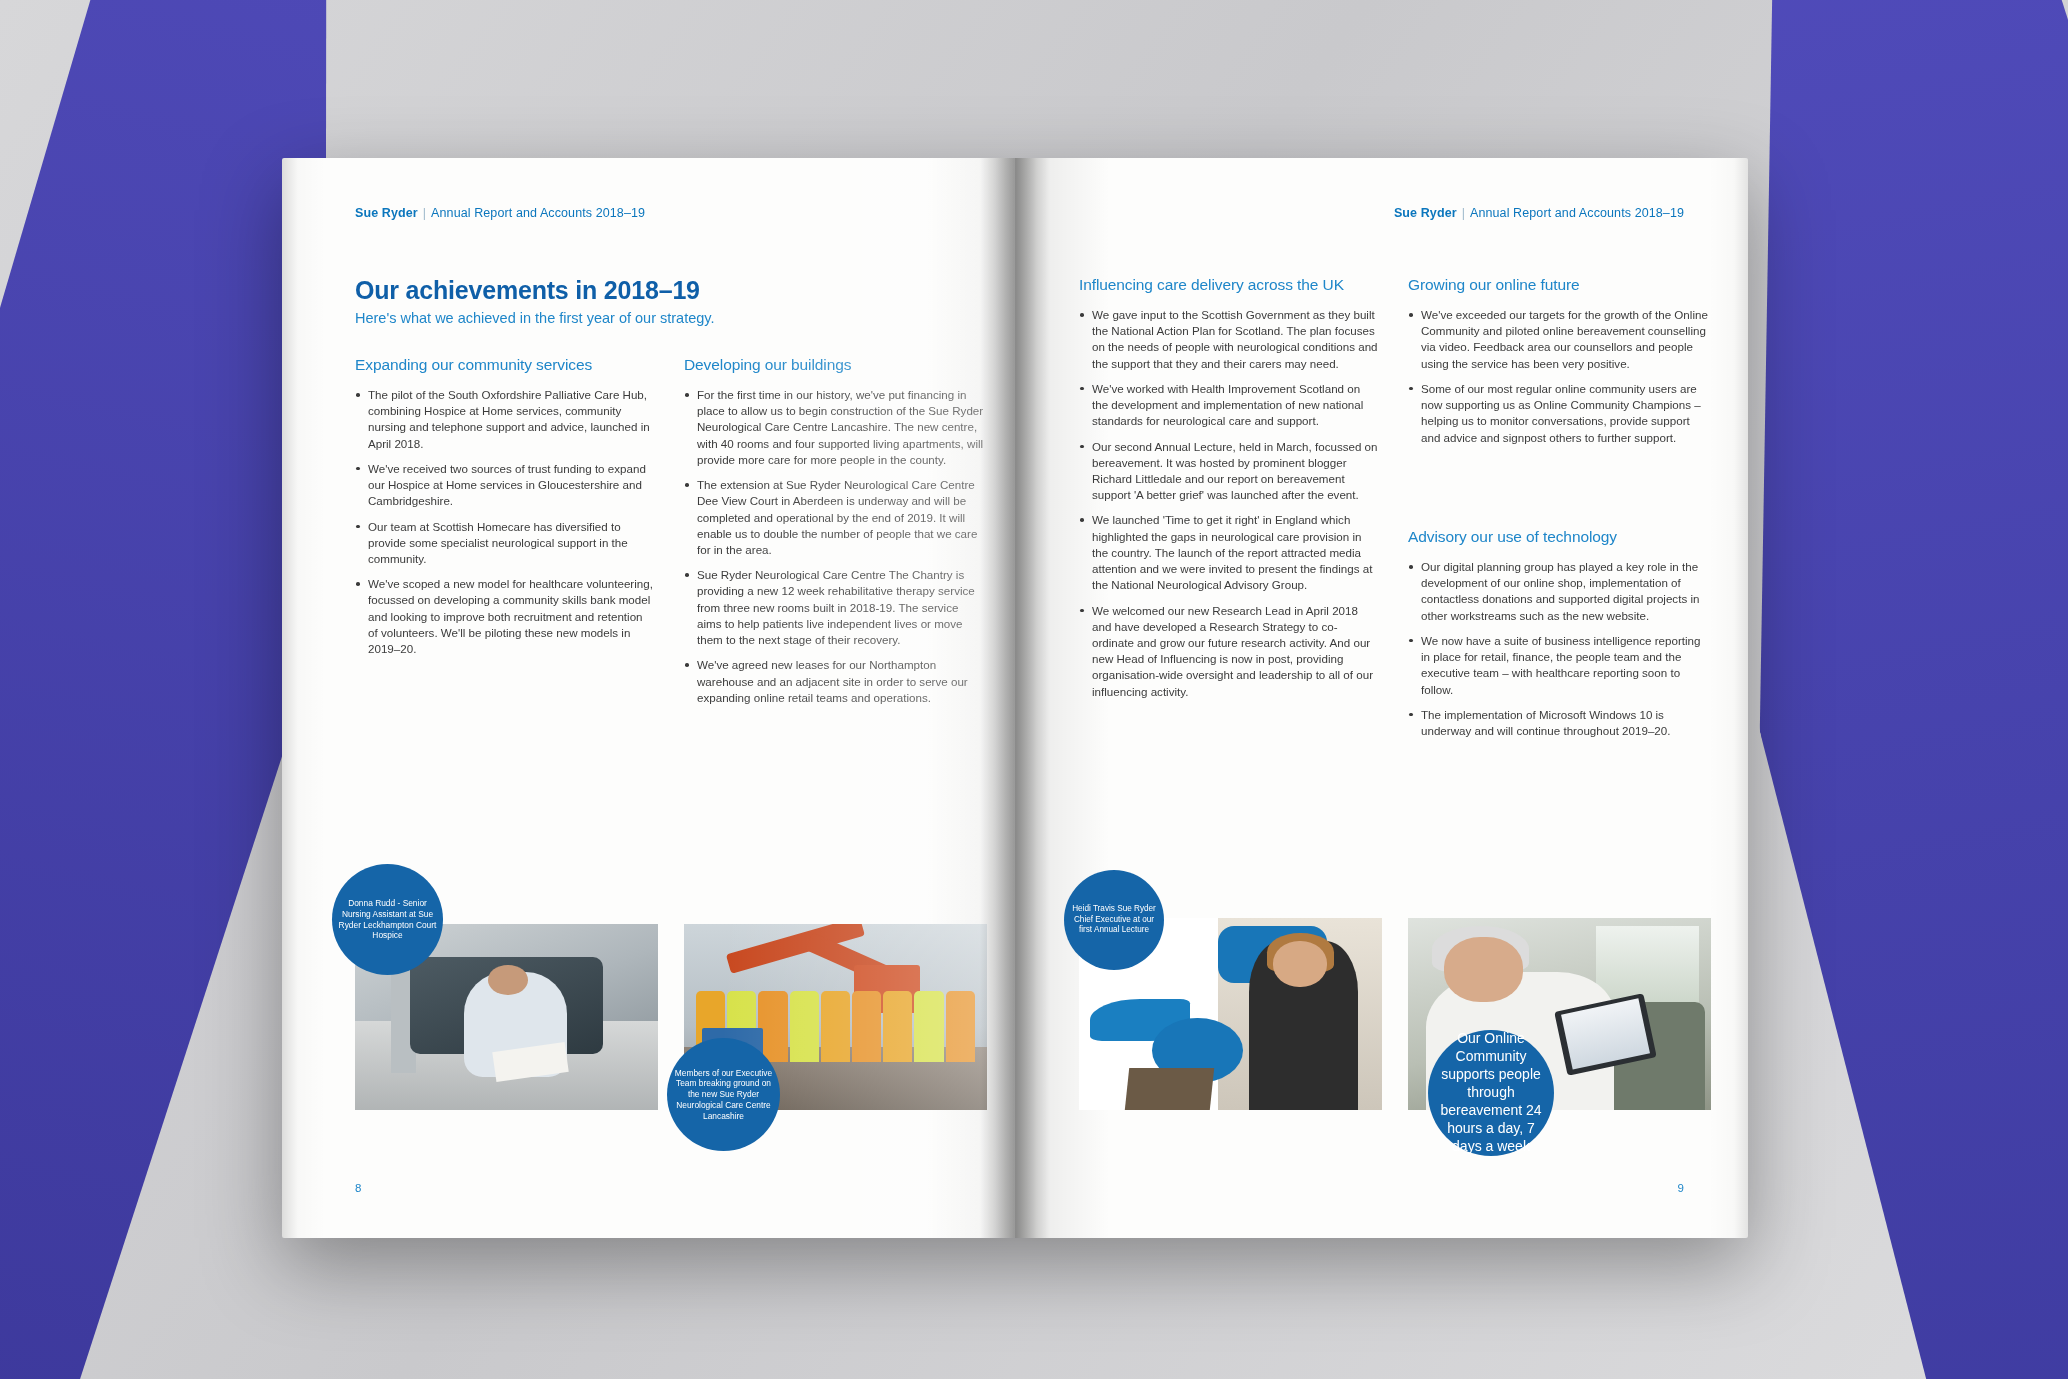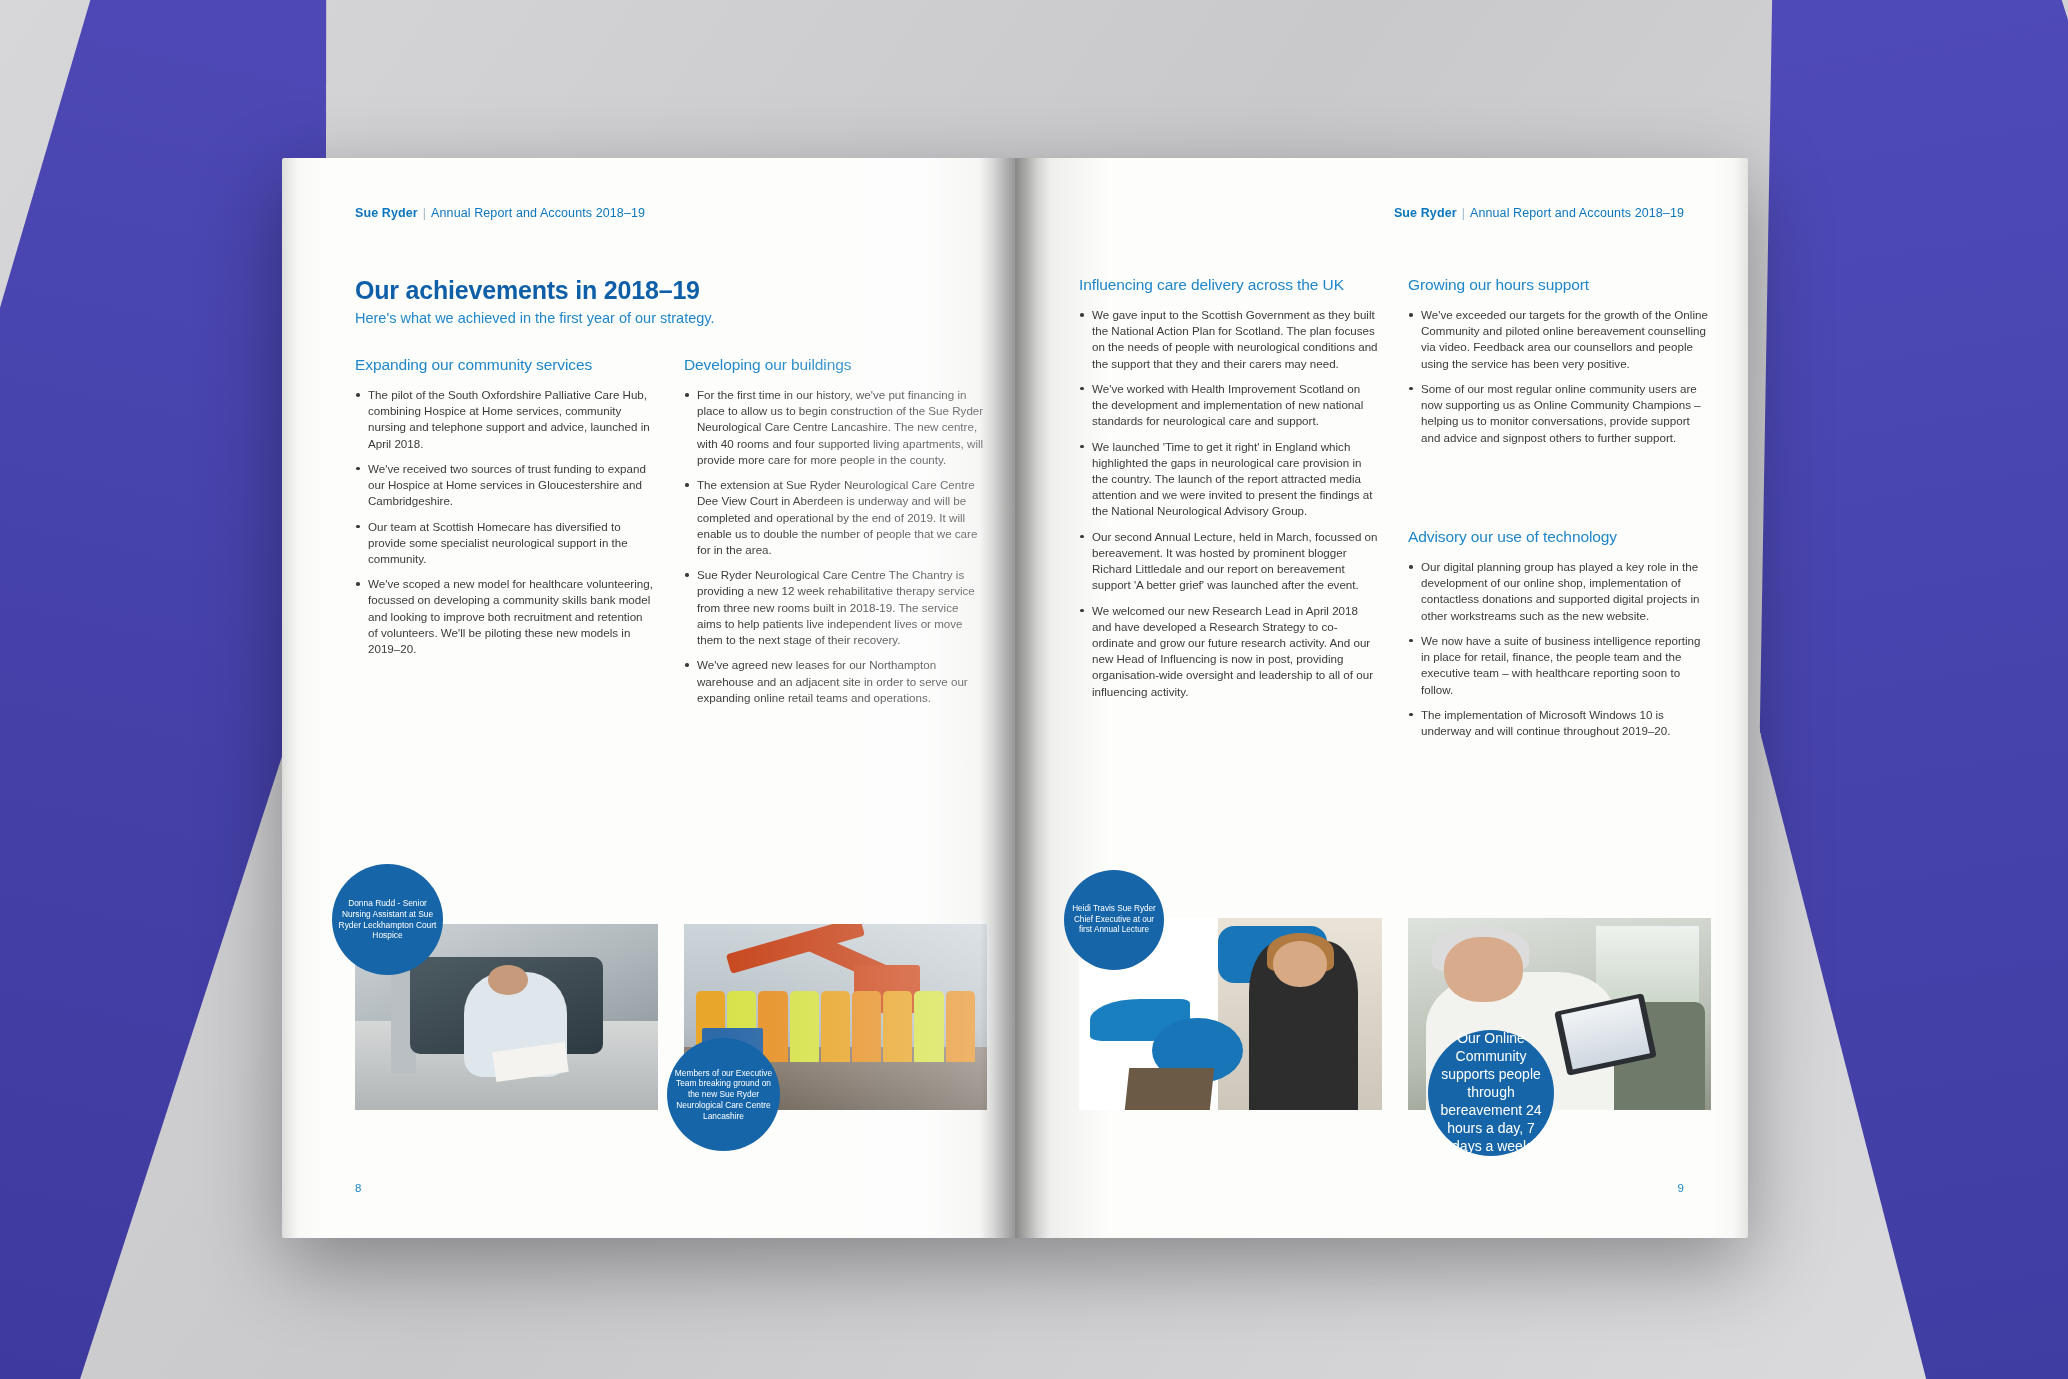--- a/index.html
+++ b/index.html
@@ -344,28 +344,28 @@
 
     <div class="runhead runhead-right">
       <span class="brand">Sue Ryder</span><span class="sep">|</span><span class="ttl">Annual Report and Accounts 2018–19</span>
     </div>
 
     <div class="rcol rcol-a">
       <h2 class="colhead">Influencing care delivery across the UK</h2>
       <ul class="bullets">
         <li>We gave input to the Scottish Government as they built the National Action Plan for Scotland. The plan focuses on the needs of people with neurological conditions and the support that they and their carers may need.</li>
         <li>We've worked with Health Improvement Scotland on the development and implementation of new national standards for neurological care and support.</li>
+        <li>Our second Annual Lecture, held in March, focussed on bereavement. It was hosted by prominent blogger Richard Littledale and our report on bereavement support 'A better grief' was launched after the event.</li>
         <li>We launched 'Time to get it right' in England which highlighted the gaps in neurological care provision in the country. The launch of the report attracted media attention and we were invited to present the findings at the National Neurological Advisory Group.</li>
-        <li>Our second Annual Lecture, held in March, focussed on bereavement. It was hosted by prominent blogger Richard Littledale and our report on bereavement support 'A better grief' was launched after the event.</li>
         <li>We welcomed our new Research Lead in April 2018 and have developed a Research Strategy to co-ordinate and grow our future research activity. And our new Head of Influencing is now in post, providing organisation-wide oversight and leadership to all of our influencing activity.</li>
       </ul>
     </div>
 
     <div class="rcol rcol-b">
-      <h2 class="colhead">Growing our hours support</h2>
+      <h2 class="colhead">Growing our online future</h2>
       <ul class="bullets">
         <li>We've exceeded our targets for the growth of the Online Community and piloted online bereavement counselling via video. Feedback area our counsellors and people using the service has been very positive.</li>
         <li>Some of our most regular online community users are now supporting us as Online Community Champions – helping us to monitor conversations, provide support and advice and signpost others to further support.</li>
       </ul>
     </div>
 
     <div class="rcol rcol-b2">
       <h2 class="colhead">Advisory our use of technology</h2>
       <ul class="bullets">
         <li>Our digital planning group has played a key role in the development of our online shop, implementation of contactless donations and supported digital projects in other workstreams such as the new website.</li>

